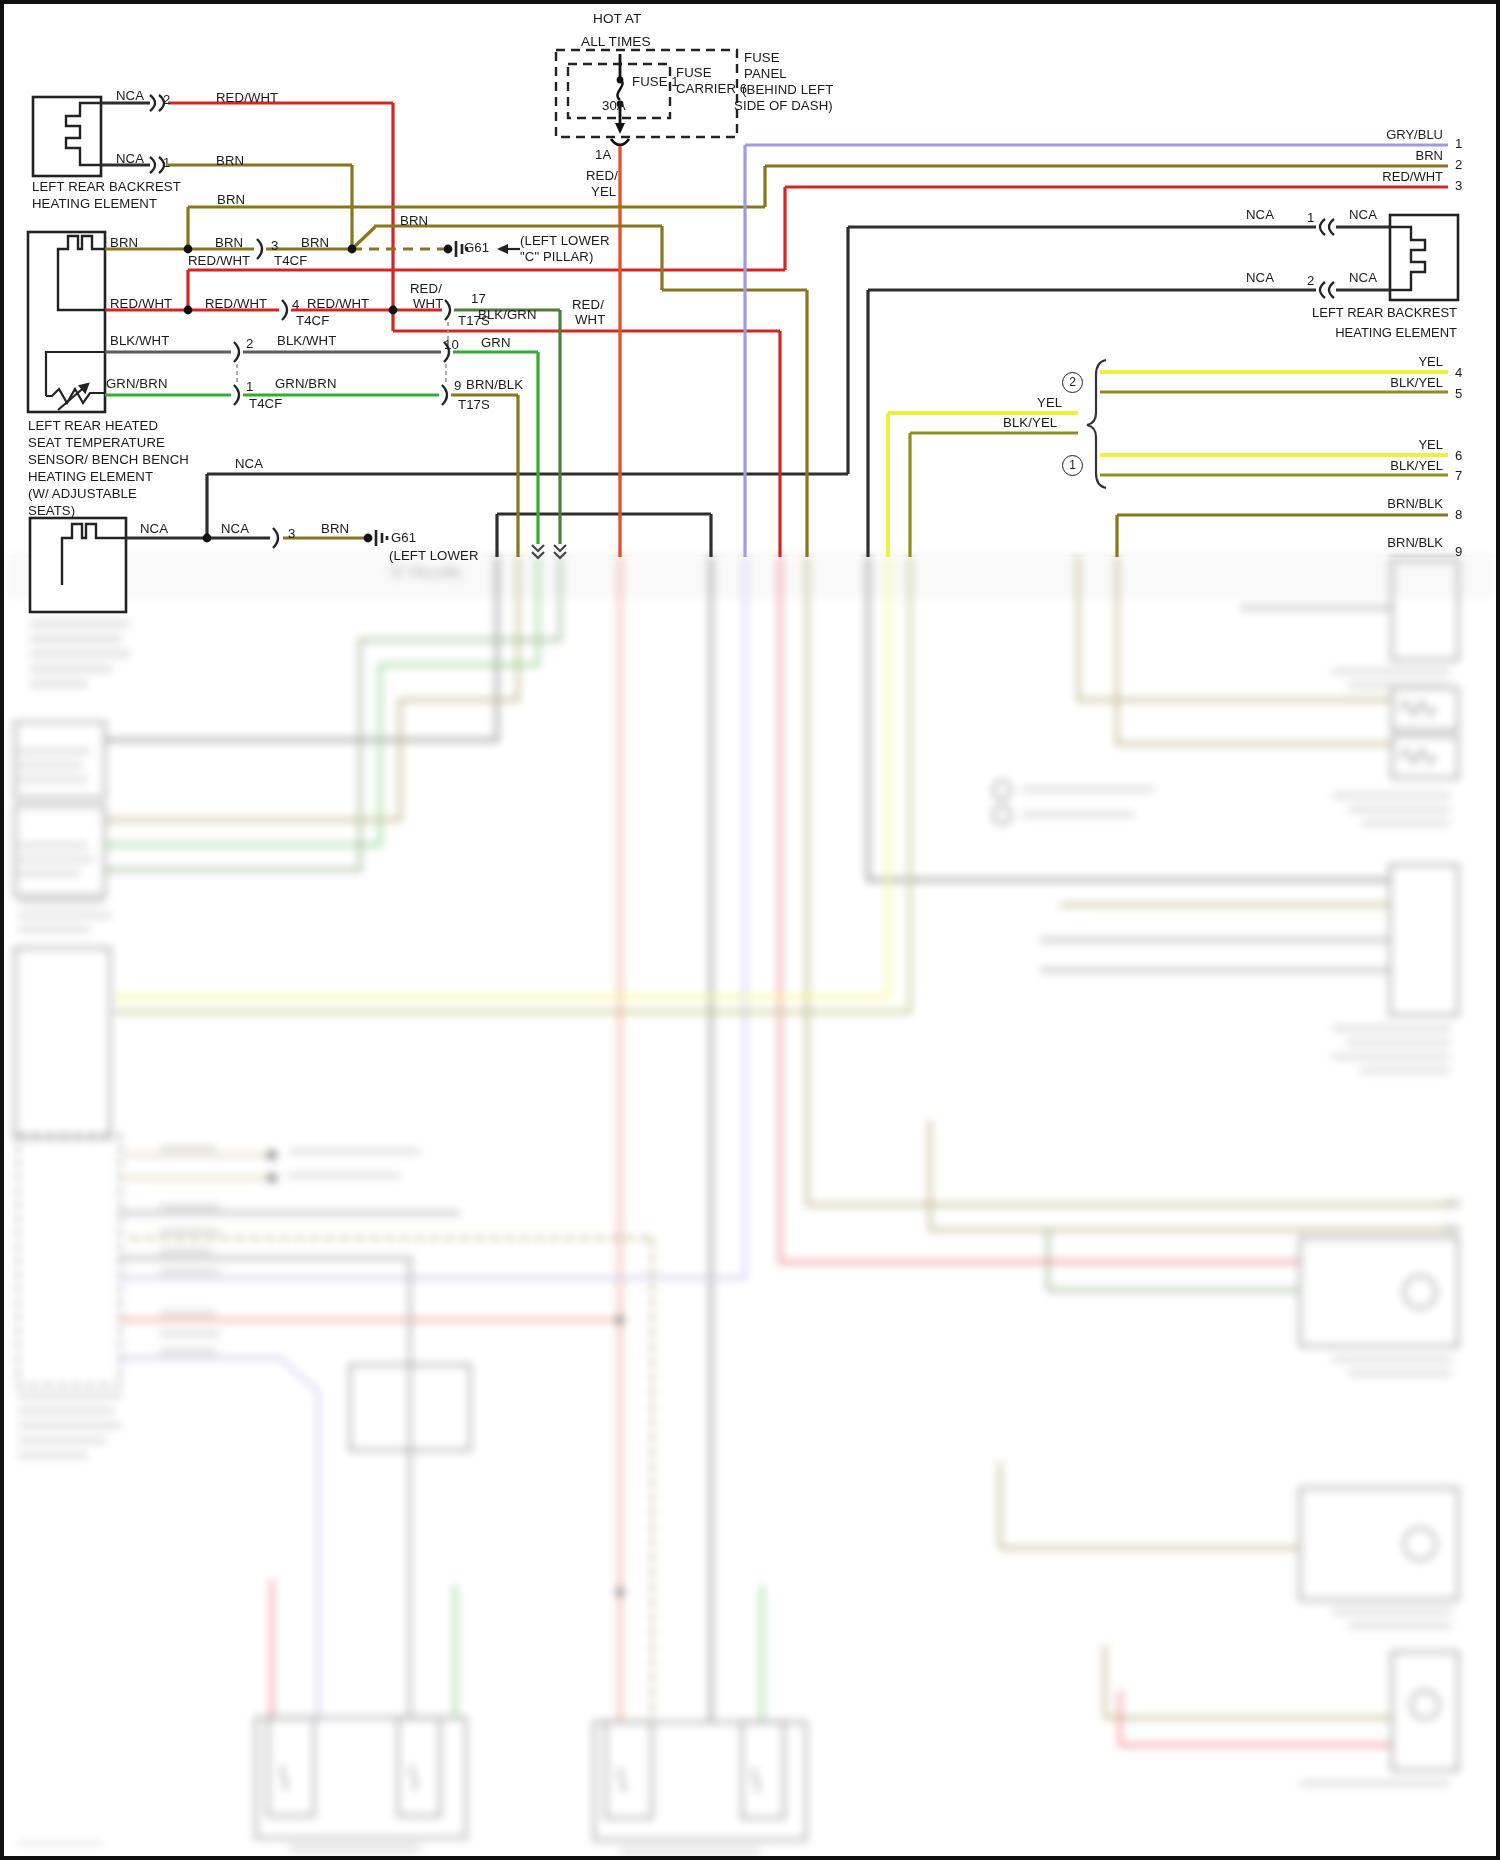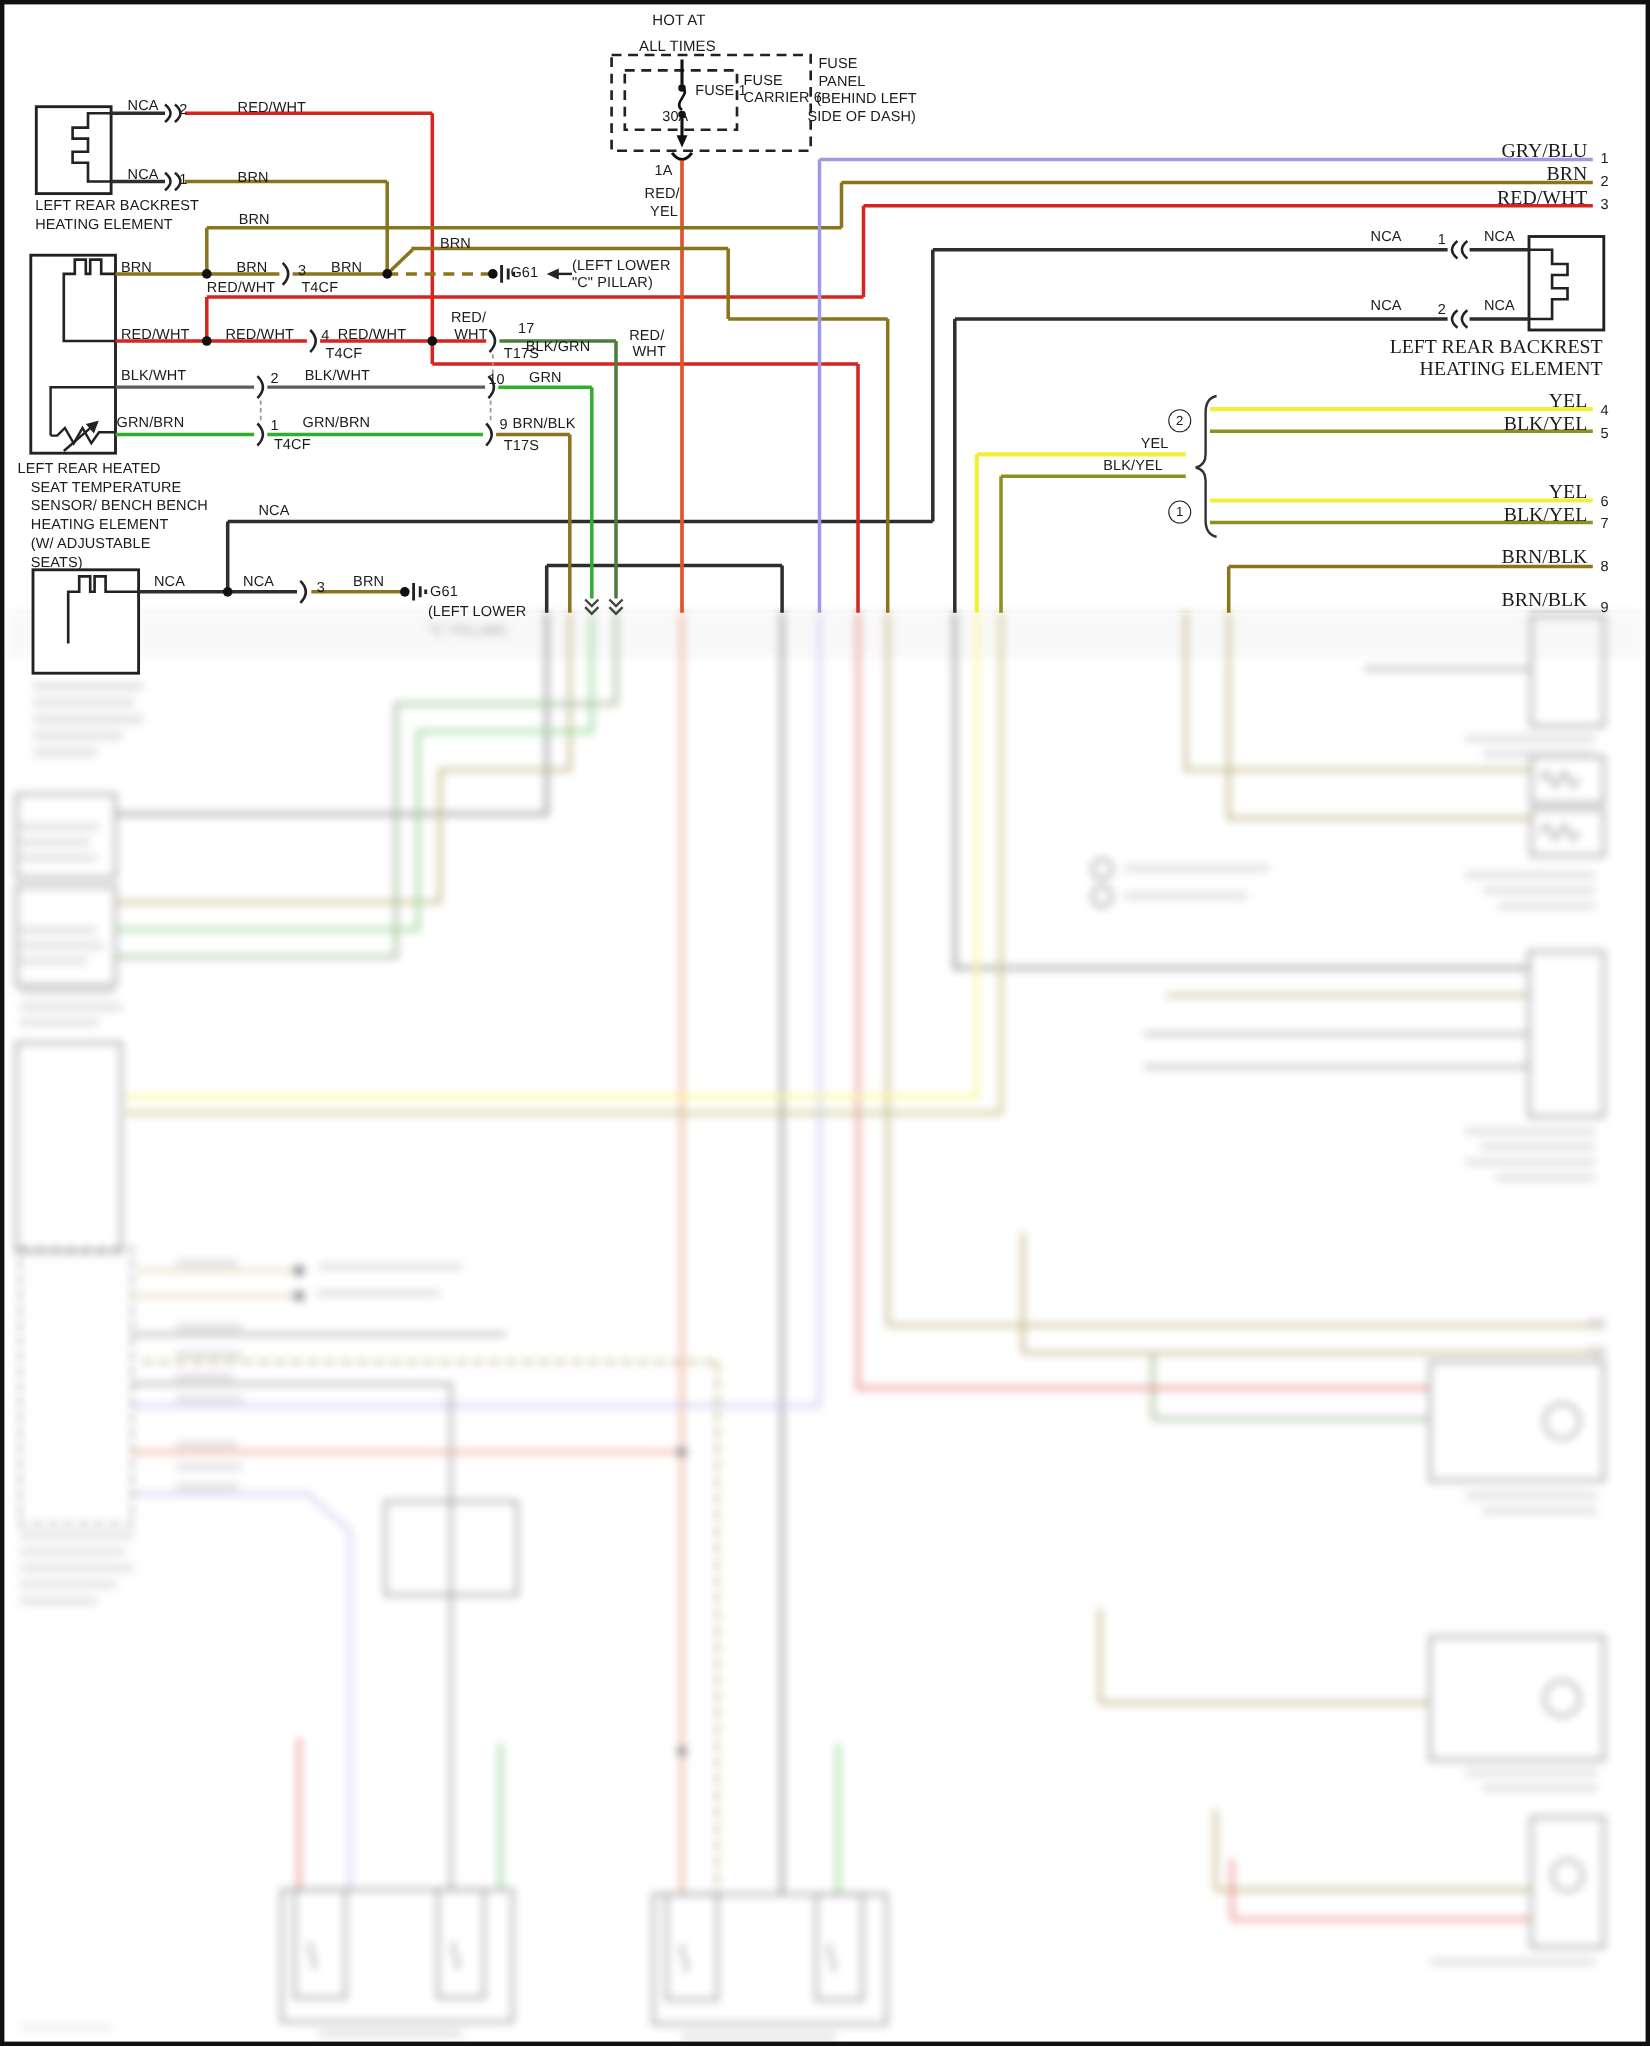--- a/index.html
+++ b/index.html
@@ -1,19 +1,19 @@
 <!DOCTYPE html>
 <html><head>
 <meta charset="utf-8">
 <style>
   html,body{margin:0;padding:0;background:#fff;}
   #stage{position:relative;width:1500px;height:1861px;background:#ffffff;overflow:hidden;
          font-family:"Liberation Sans", sans-serif;}
   .lb{position:absolute;font-size:13.2px;line-height:1.05;color:#1b1b1b;white-space:nowrap;letter-spacing:.1px;}
-  .lbr{position:absolute;font-size:18px;line-height:1.05;color:#1b1b1b;white-space:nowrap;text-align:right;font-family:Liberation Serif, serif;}
+  .lbr{position:absolute;font-size:13px;line-height:1.05;color:#1b1b1b;white-space:nowrap;text-align:right;}
   .big{font-size:13.6px;}
   svg{position:absolute;left:0;top:0;}
   .circ{position:absolute;width:19px;height:19px;border:1.7px solid #222;border-radius:50%;
         text-align:center;line-height:19px;font-size:12px;color:#222;}
   #blurwrap{position:absolute;left:0;top:0;width:1500px;height:1861px;filter:blur(4px);}
   #wash{position:absolute;left:0;top:557px;width:1500px;height:1304px;background:rgba(255,255,255,0.5);}
   .blurtext{position:absolute;font-size:13px;color:#333;white-space:nowrap;}
 </style>
 </head>
 <body>
@@ -311,21 +311,21 @@
   <span class="lb" style="left:458px;top:314px">T17S</span>
   <span class="lb" style="left:478px;top:308px">BLK/GRN</span>
   <span class="lb" style="left:444px;top:338px">10</span>
   <span class="lb" style="left:481px;top:336px">GRN</span>
   <span class="lb" style="left:454px;top:379px">9</span>
   <span class="lb" style="left:466px;top:378px">BRN/BLK</span>
   <span class="lb" style="left:458px;top:398px">T17S</span>
   <span class="lb" style="left:572px;top:298px">RED/</span>
   <span class="lb" style="left:575px;top:313px">WHT</span>
 
-  <span class="lb" style="left:16px;top:419px">LEFT REAR HEATED</span>
+  <span class="lb" style="left:28px;top:419px">LEFT REAR HEATED</span>
   <span class="lb" style="left:28px;top:436px">SEAT TEMPERATURE</span>
   <span class="lb" style="left:28px;top:453px">SENSOR/ BENCH BENCH</span>
   <span class="lb" style="left:28px;top:470px">HEATING ELEMENT</span>
   <span class="lb" style="left:28px;top:487px">(W/ ADJUSTABLE</span>
   <span class="lb" style="left:28px;top:504px">SEATS)</span>
 
   <span class="lb" style="left:235px;top:457px">NCA</span>
   <span class="lb" style="left:140px;top:522px">NCA</span>
   <span class="lb" style="left:221px;top:522px">NCA</span>
   <span class="lb" style="left:288px;top:527px">3</span>

